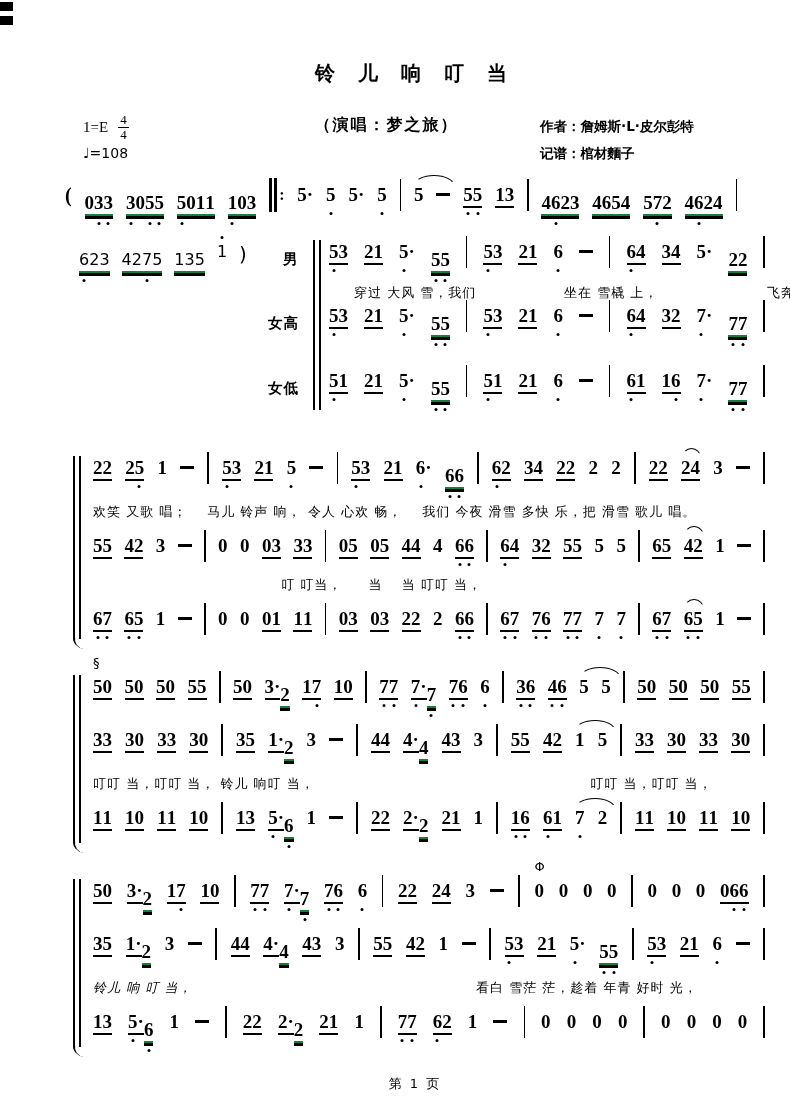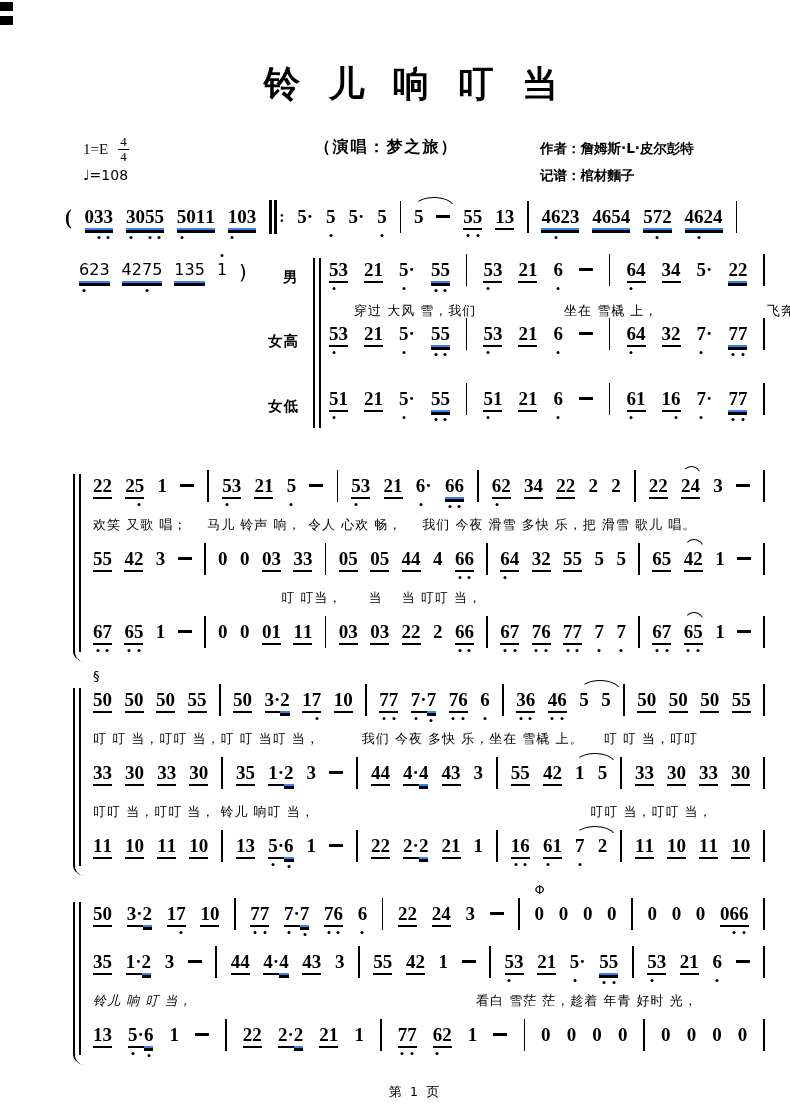--- a/index.html
+++ b/index.html
@@ -1,37 +1,37 @@
 <!DOCTYPE html>
 <html><head>
 <meta charset="utf-8">
 <style>
   html,body{margin:0;padding:0;background:#fff;}
   body{width:790px;height:1119px;position:relative;font-family:"DejaVu Sans",sans-serif;color:#000;overflow:hidden;}
   .page{position:relative;width:700px;margin:0 25px 0 65px;}
   .corner-mark{position:absolute;background:#000;}
   
   .hdr{position:relative;padding-top:60px;}
-  .title{text-align:center;font-family:"DejaVu Sans",sans-serif;font-weight:bold;font-size:36px;letter-spacing:8px;}
+  .title{text-align:center;font-family:"DejaVu Sans",sans-serif;font-weight:bold;font-size:20px;letter-spacing:8px;}
   .hdr-row{display:flex;margin-top:26px;align-items:flex-start;}
   .keyblock{width:150px;font-family:"Liberation Serif",serif;font-size:15px;padding-left:18px;}
   .keyline{display:flex;align-items:center;}
   .ts{display:inline-flex;flex-direction:column;align-items:center;font-size:13px;line-height:1.05;margin-left:10px;}
   .ts .tn{border-bottom:1px solid #000;padding:0 2px;}
   .tempoline{margin-top:4px;font-family:"DejaVu Sans",sans-serif;font-size:14px;}
   .subtitle{flex:1;text-align:center;font-weight:bold;font-size:16px;letter-spacing:2px;padding-top:2px;}
   .authors{width:225px;font-weight:bold;font-size:13.5px;line-height:2.0;}
   
   .note-row{display:flex;justify-content:space-between;align-items:flex-start;
     font-family:"Liberation Serif",serif;font-weight:bold;font-size:19px;line-height:1;
     padding:8px 0 14px 0;position:relative;}
   .tok{position:relative;display:inline-block;white-space:nowrap;}
   .tseq{display:inline-block;padding-bottom:2px;}
   .u1 > .tseq{border-bottom:2px solid #000;}
-  .u2 > .tseq{border-bottom:2px solid #3b82f6;box-shadow:0 3px 0 #000;}
+  .u2 > .tseq{border-bottom:2px solid #15803d;box-shadow:0 3px 0 #000;margin-top:8px;}
   .ch{position:relative;display:inline-block;}
   .ch.db::after{content:"";position:absolute;left:50%;bottom:-11px;transform:translateX(-50%);
     width:3px;height:3px;border-radius:50%;background:#000;}
   .u2 .ch.db::after{bottom:-13px;}
   .ch.da::before{content:"";position:absolute;left:50%;top:-6px;transform:translateX(-50%);
     width:3px;height:3px;border-radius:50%;background:#000;}
   .bar{width:1.5px;height:32px;background:#000;margin-top:-6px;flex:0 0 auto;}
   .dash{width:14px;height:2.5px;background:#000;margin-top:8px;flex:0 0 auto;}
   .paren{font-size:20px;}
   .rpt{display:inline-flex;align-items:center;margin-top:-7px;height:34px;}
@@ -316,25 +316,20 @@
           <span class="tok u1"><span class="tseq"><span class="ch db">4</span><span class="ch db">6</span></span></span>
           <span class="tok u0"><span class="tseq"><span class="ch">5</span></span><span class="tie" style="width: 400%;"></span></span>
           <span class="tok u0"><span class="tseq"><span class="ch">5</span></span></span>
           <span class="bar"></span>
           <span class="tok u1"><span class="tseq"><span class="ch">5</span><span class="ch">0</span></span></span>
           <span class="tok u1"><span class="tseq"><span class="ch">5</span><span class="ch">0</span></span></span>
           <span class="tok u1"><span class="tseq"><span class="ch">5</span><span class="ch">0</span></span></span>
           <span class="tok u1"><span class="tseq"><span class="ch">5</span><span class="ch">5</span></span></span>
           <span class="bar"></span>
         </div>
-        <div class="lyr-row">
-          <span class="lyr-seg" style="left: 0%;">叮 叮 当，叮叮 当，叮 叮 当叮 当，</span>
-          <span class="lyr-seg" style="left: 40%;">我们 今夜 多快 乐，坐在 雪橇 上。</span>
-          <span class="lyr-seg" style="left: 76%;">叮 叮 当，叮叮</span>
-        </div>
         <div class="note-row">
           <span class="tok u1"><span class="tseq"><span class="ch">3</span><span class="ch">3</span></span></span>
           <span class="tok u1"><span class="tseq"><span class="ch">3</span><span class="ch">0</span></span></span>
           <span class="tok u1"><span class="tseq"><span class="ch">3</span><span class="ch">3</span></span></span>
           <span class="tok u1"><span class="tseq"><span class="ch">3</span><span class="ch">0</span></span></span>
           <span class="bar"></span>
           <span class="tok u1"><span class="tseq"><span class="ch">3</span><span class="ch">5</span></span></span>
           <span class="jw">
             <span class="tok u1"><span class="tseq"><span class="ch">1</span><span class="ch">·</span></span></span>
             <span class="tok u2"><span class="tseq"><span class="ch">2</span></span></span>

